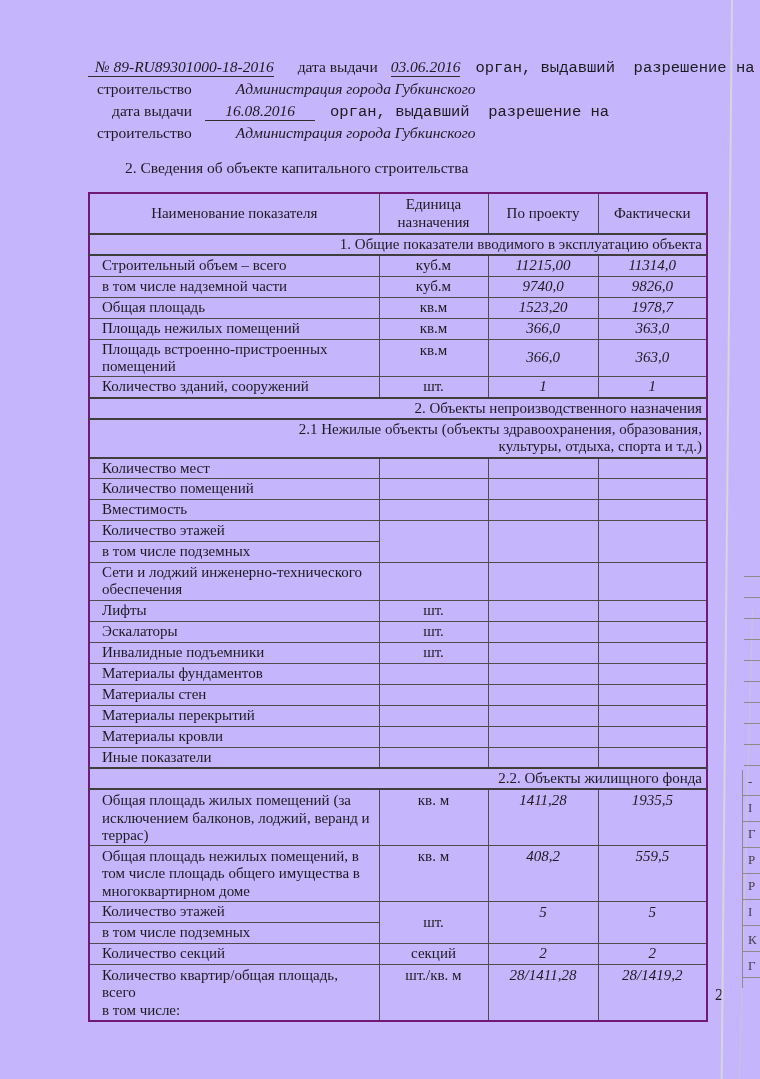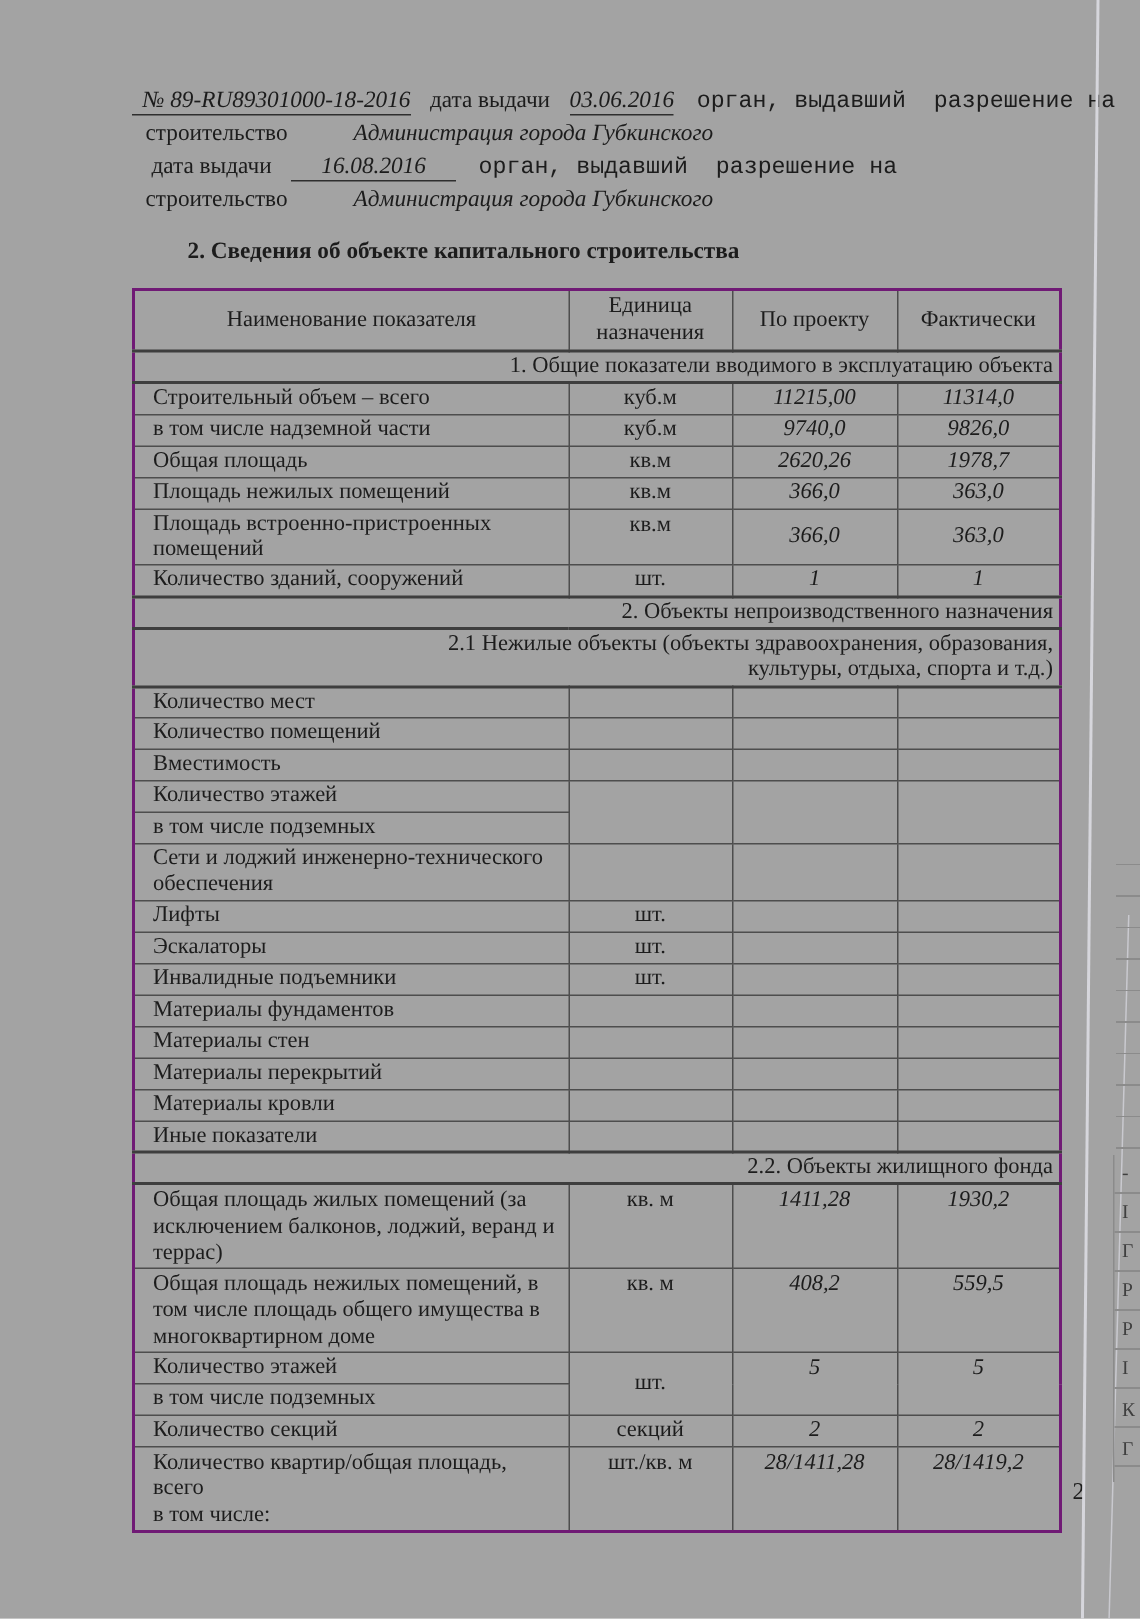--- a/index.html
+++ b/index.html
@@ -4,33 +4,33 @@
 <style>
   * { box-sizing: border-box; margin: 0; padding: 0; }
   html, body { width: 760px; height: 1079px; }
   body {
     background: #ffffff;
     font-family: "Liberation Serif", "DejaVu Serif", serif;
     color: #1c1c1c;
     position: relative;
     overflow: hidden;
   }
-  .scan-page { position: absolute; inset: 0; background: #a3a3a3; }
+  .scan-page { position: absolute; inset: 0; background: #c4b5fd; }
 
   
   .permits { position: absolute; left: 88px; top: 58px; width: 655px; font-size: 15.5px; }
   .p-line { display: flex; align-items: baseline; white-space: pre; height: 22px; }
   .num   { font-style: italic; border-bottom: 1.5px solid #2e2e2e; width: 237px; padding-left: 7px; }
-  .dl    { margin-left: 13px; }
+  .dl    { margin-left: 24px; }
   .date  { font-style: italic; border-bottom: 1.5px solid #2e2e2e; width: 110px; text-align: center; margin-left: 13px; }
   .org   { margin-left: 15px; font-family: Liberation Mono, monospace; }
   .cl    { margin-left: 9px; text-align: right; }
   .auth  { font-style: italic; margin-left: 44px; }
 
-  .section-title { position: absolute; left: 125px; top: 159px; font-size: 15.5px; font-weight: bold; }
+  .section-title { position: absolute; left: 125px; top: 159px; font-size: 15.5px; }
 
   
   table.main {
     position: absolute; left: 88px; top: 192px; width: 618px;
     border-collapse: collapse; table-layout: fixed;
     font-size: 15px; line-height: 1.15;
     border: 2px solid #701a75;
   }
   .main th, .main td { border: 1px solid #4d4d4d; padding: 1px 4px; font-weight: normal; vertical-align: middle; }
   .main tr      { height: 21px; }
@@ -123,21 +123,21 @@
     </tr>
     <tr>
       <td class="name">в том числе надземной части</td>
       <td class="unit">куб.м</td>
       <td class="val">9740,0</td>
       <td class="val">9826,0</td>
     </tr>
     <tr>
       <td class="name">Общая площадь</td>
       <td class="unit">кв.м</td>
-      <td class="val">2620,26</td>
+      <td class="val">1523,20</td>
       <td class="val">1978,7</td>
     </tr>
     <tr>
       <td class="name">Площадь нежилых помещений</td>
       <td class="unit">кв.м</td>
       <td class="val">366,0</td>
       <td class="val">363,0</td>
     </tr>
     <tr class="h2">
       <td class="name">Площадь встроенно-пристроенных
@@ -243,21 +243,21 @@
     </tr>
     <tr class="sec">
       <td colspan="4">2.2. Объекты жилищного фонда</td>
     </tr>
     <tr class="h3">
       <td class="name vtop">Общая площадь жилых помещений (за
 исключением балконов, лоджий, веранд и
 террас)</td>
       <td class="unit vtop">кв. м</td>
       <td class="val vtop">1411,28</td>
-      <td class="val vtop">1930,2</td>
+      <td class="val vtop">1935,5</td>
     </tr>
     <tr class="h3">
       <td class="name vtop">Общая площадь нежилых помещений, в
 том числе площадь общего имущества в
 многоквартирном доме</td>
       <td class="unit vtop">кв. м</td>
       <td class="val vtop">408,2</td>
       <td class="val vtop">559,5</td>
     </tr>
     <tr>

